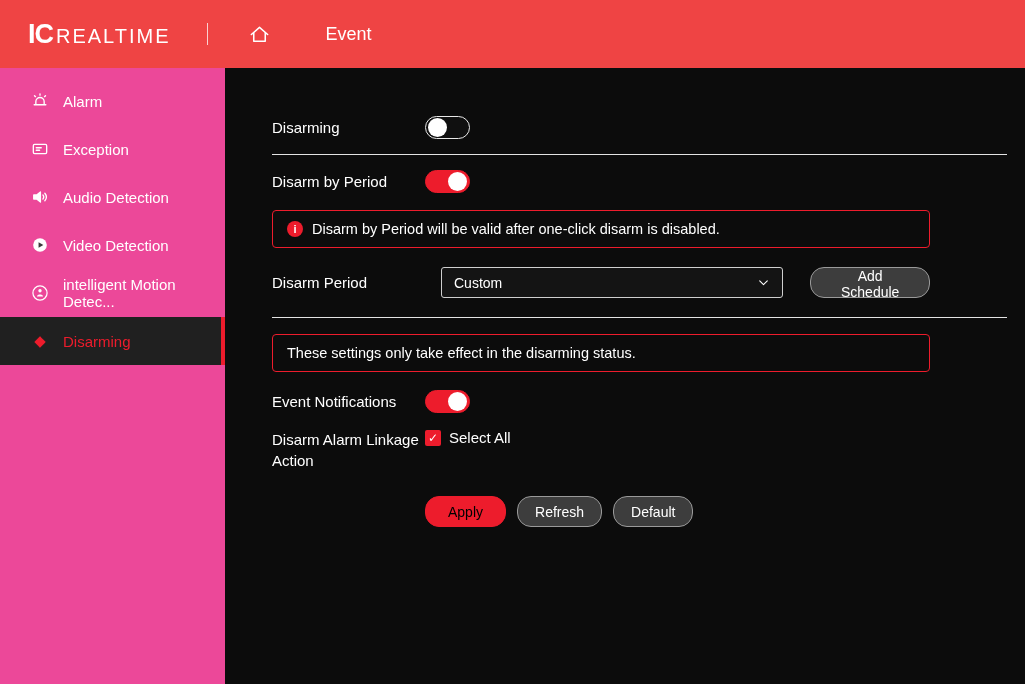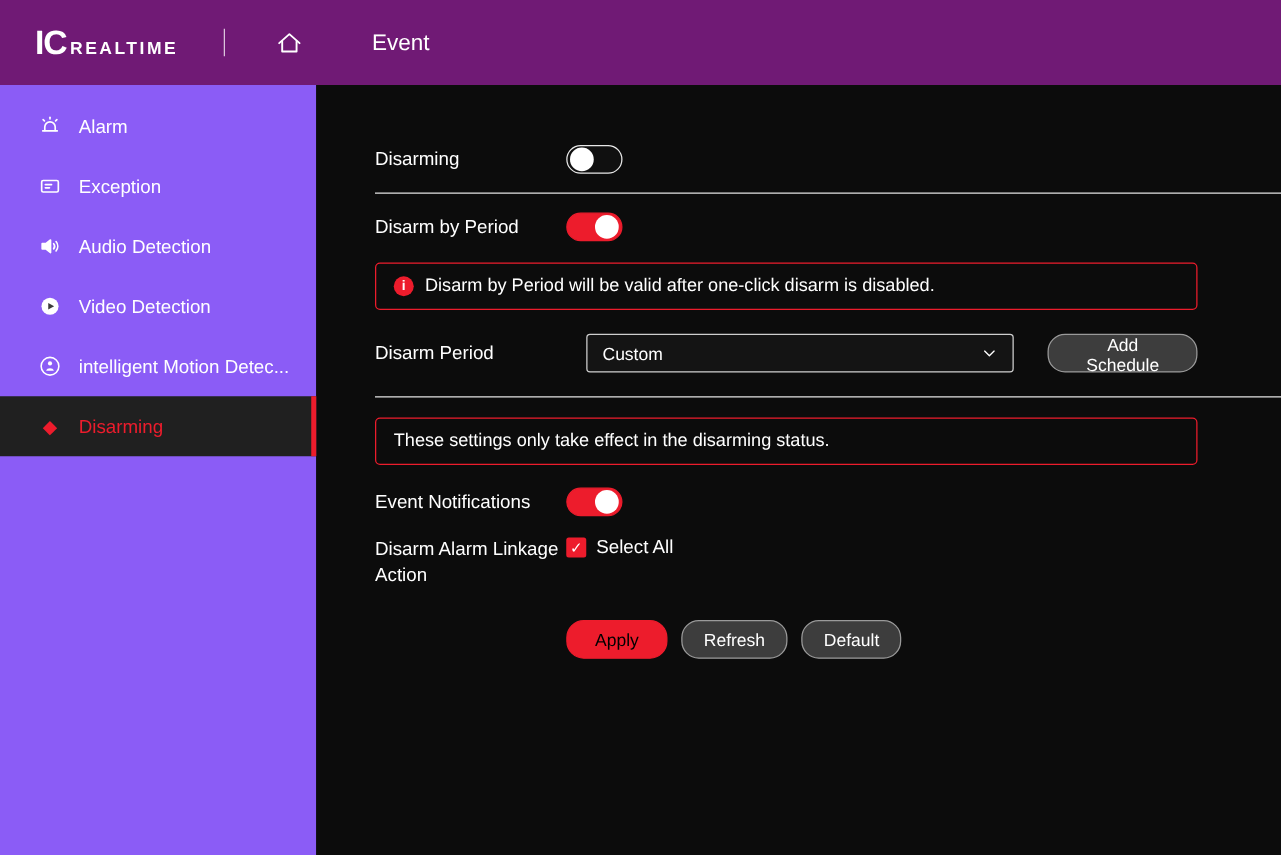--- a/index.html
+++ b/index.html
@@ -1,30 +1,30 @@
 <!DOCTYPE html>
 <html><head>
 <meta charset="utf-8">
 <style>
   * { margin:0; padding:0; box-sizing:border-box; }
   html,body { width:1025px; height:684px; overflow:hidden;
     font-family:"Liberation Sans","DejaVu Sans",sans-serif; background:#0c0c0c; }
 
   
-  .header { height:68px; background:#701a75; display:flex; align-items:center; padding:0 0 0 28px; }
+  .header { height:68px; background:#ef4444; display:flex; align-items:center; padding:0 0 0 28px; }
   .logo { display:flex; align-items:baseline; color:#fff; cursor:default; }
   .logo .ic { font-size:27px; font-weight:bold; letter-spacing:-1px; }
-  .logo .rt { font-size:14px; font-weight:bold; letter-spacing:2px; margin-left:3px; }
+  .logo .rt { font-size:20px; font-weight:normal; letter-spacing:2px; margin-left:3px; }
   .hdr-divider { width:1px; height:22px; background:rgba(255,255,255,.75); margin:0 32px 0 36px; }
   .home-btn { width:40px; height:40px; display:flex; align-items:center; justify-content:center; cursor:pointer; }
   .hdr-event { color:#fff; font-size:18px; margin-left:46px; cursor:pointer; }
 
   
   .body-wrap { display:flex; height:616px; }
-  .sidebar { width:253px; background:#8b5cf6; flex-shrink:0; padding-top:9px; }
+  .sidebar { width:225px; background:#ec4899; flex-shrink:0; padding-top:9px; }
   .main { flex:1; background:#0c0c0c; padding:48px 0 0 47px; }
 
   
   .side-item { height:48px; display:flex; align-items:center; padding-left:30px; gap:13px;
     color:#fff; font-size:15px; cursor:pointer; position:relative; }
   .side-item svg { flex-shrink:0; }
   .side-item.active { background:#202020; color:#ed1c2c; }
   .side-item.active::after { content:""; position:absolute; right:0; top:0; width:4px; height:100%; background:#ed1c2c; }
   .diamond { color:#ed1c2c; font-size:15px; width:20px; text-align:center; }
 

